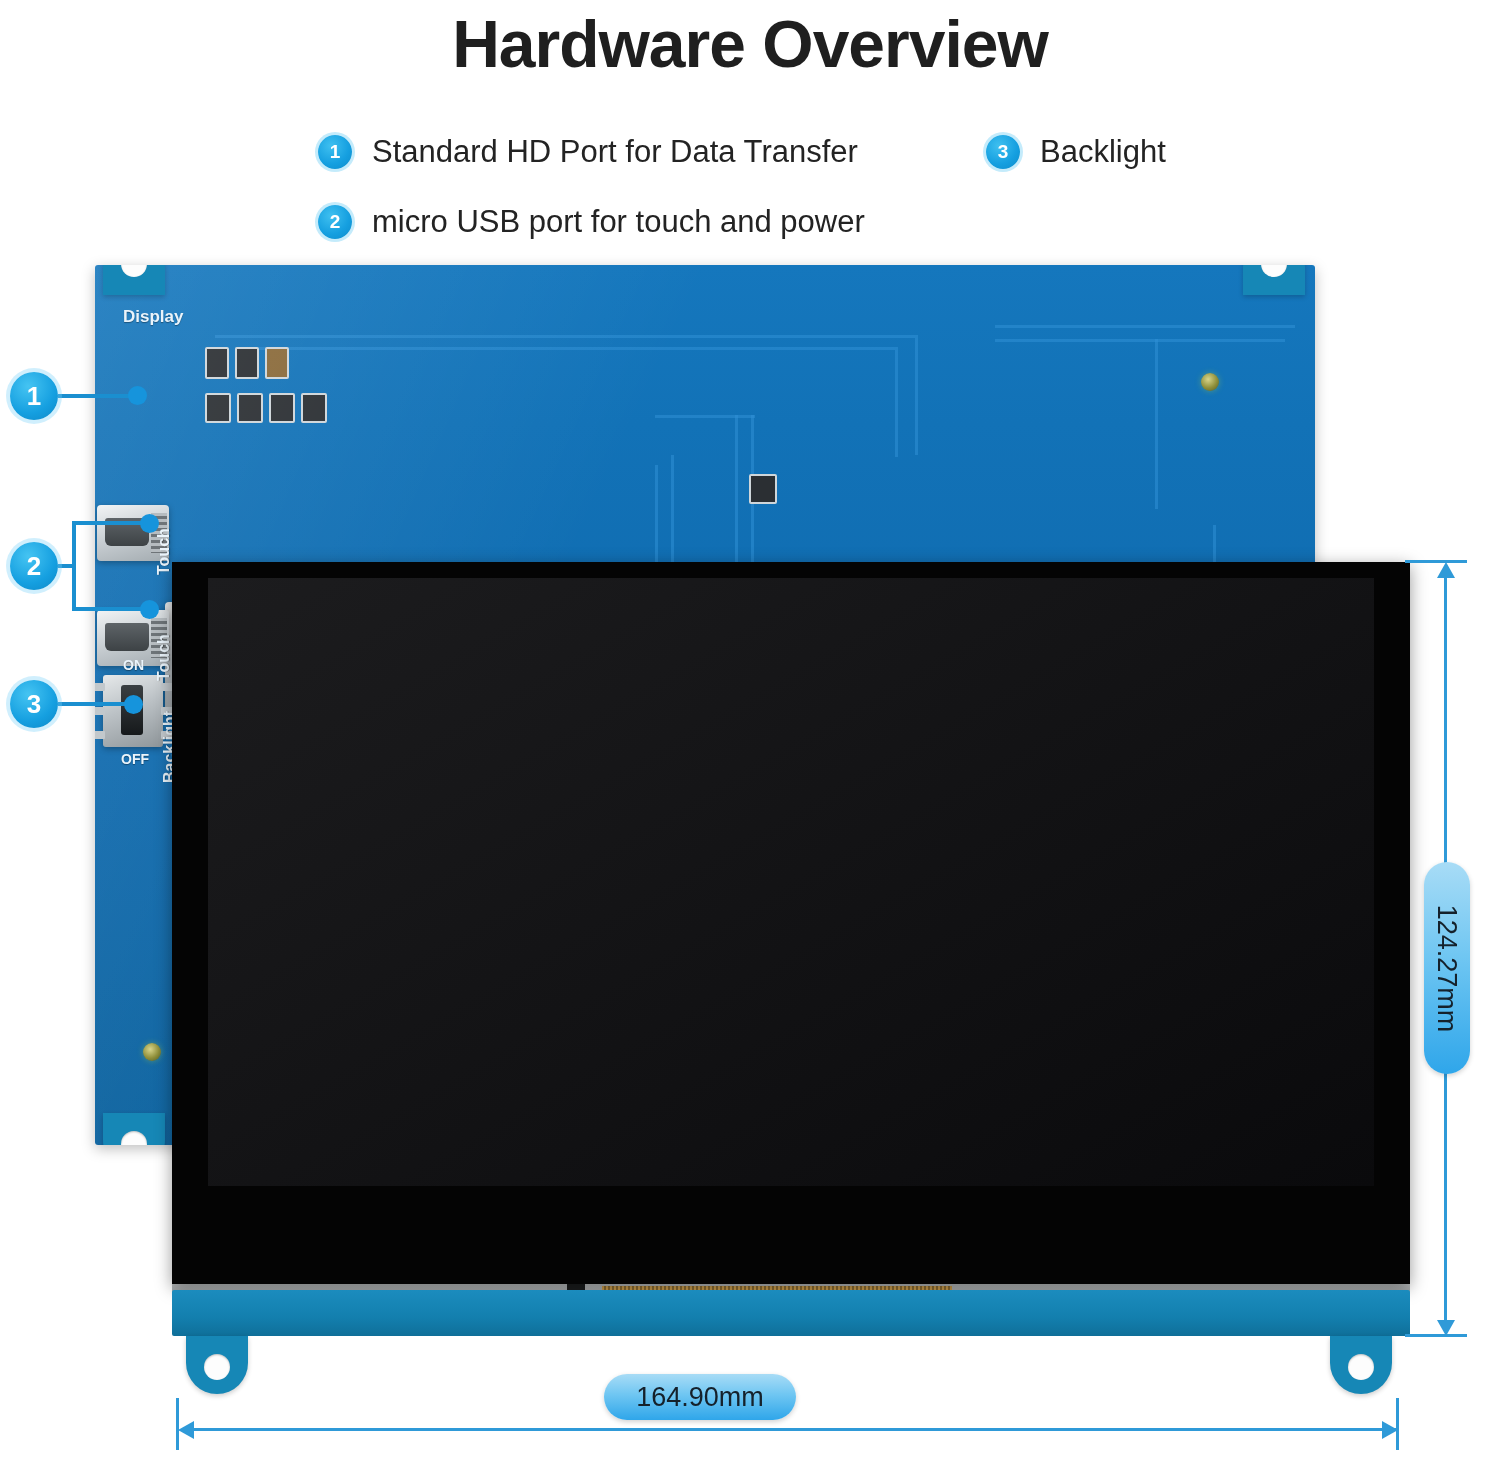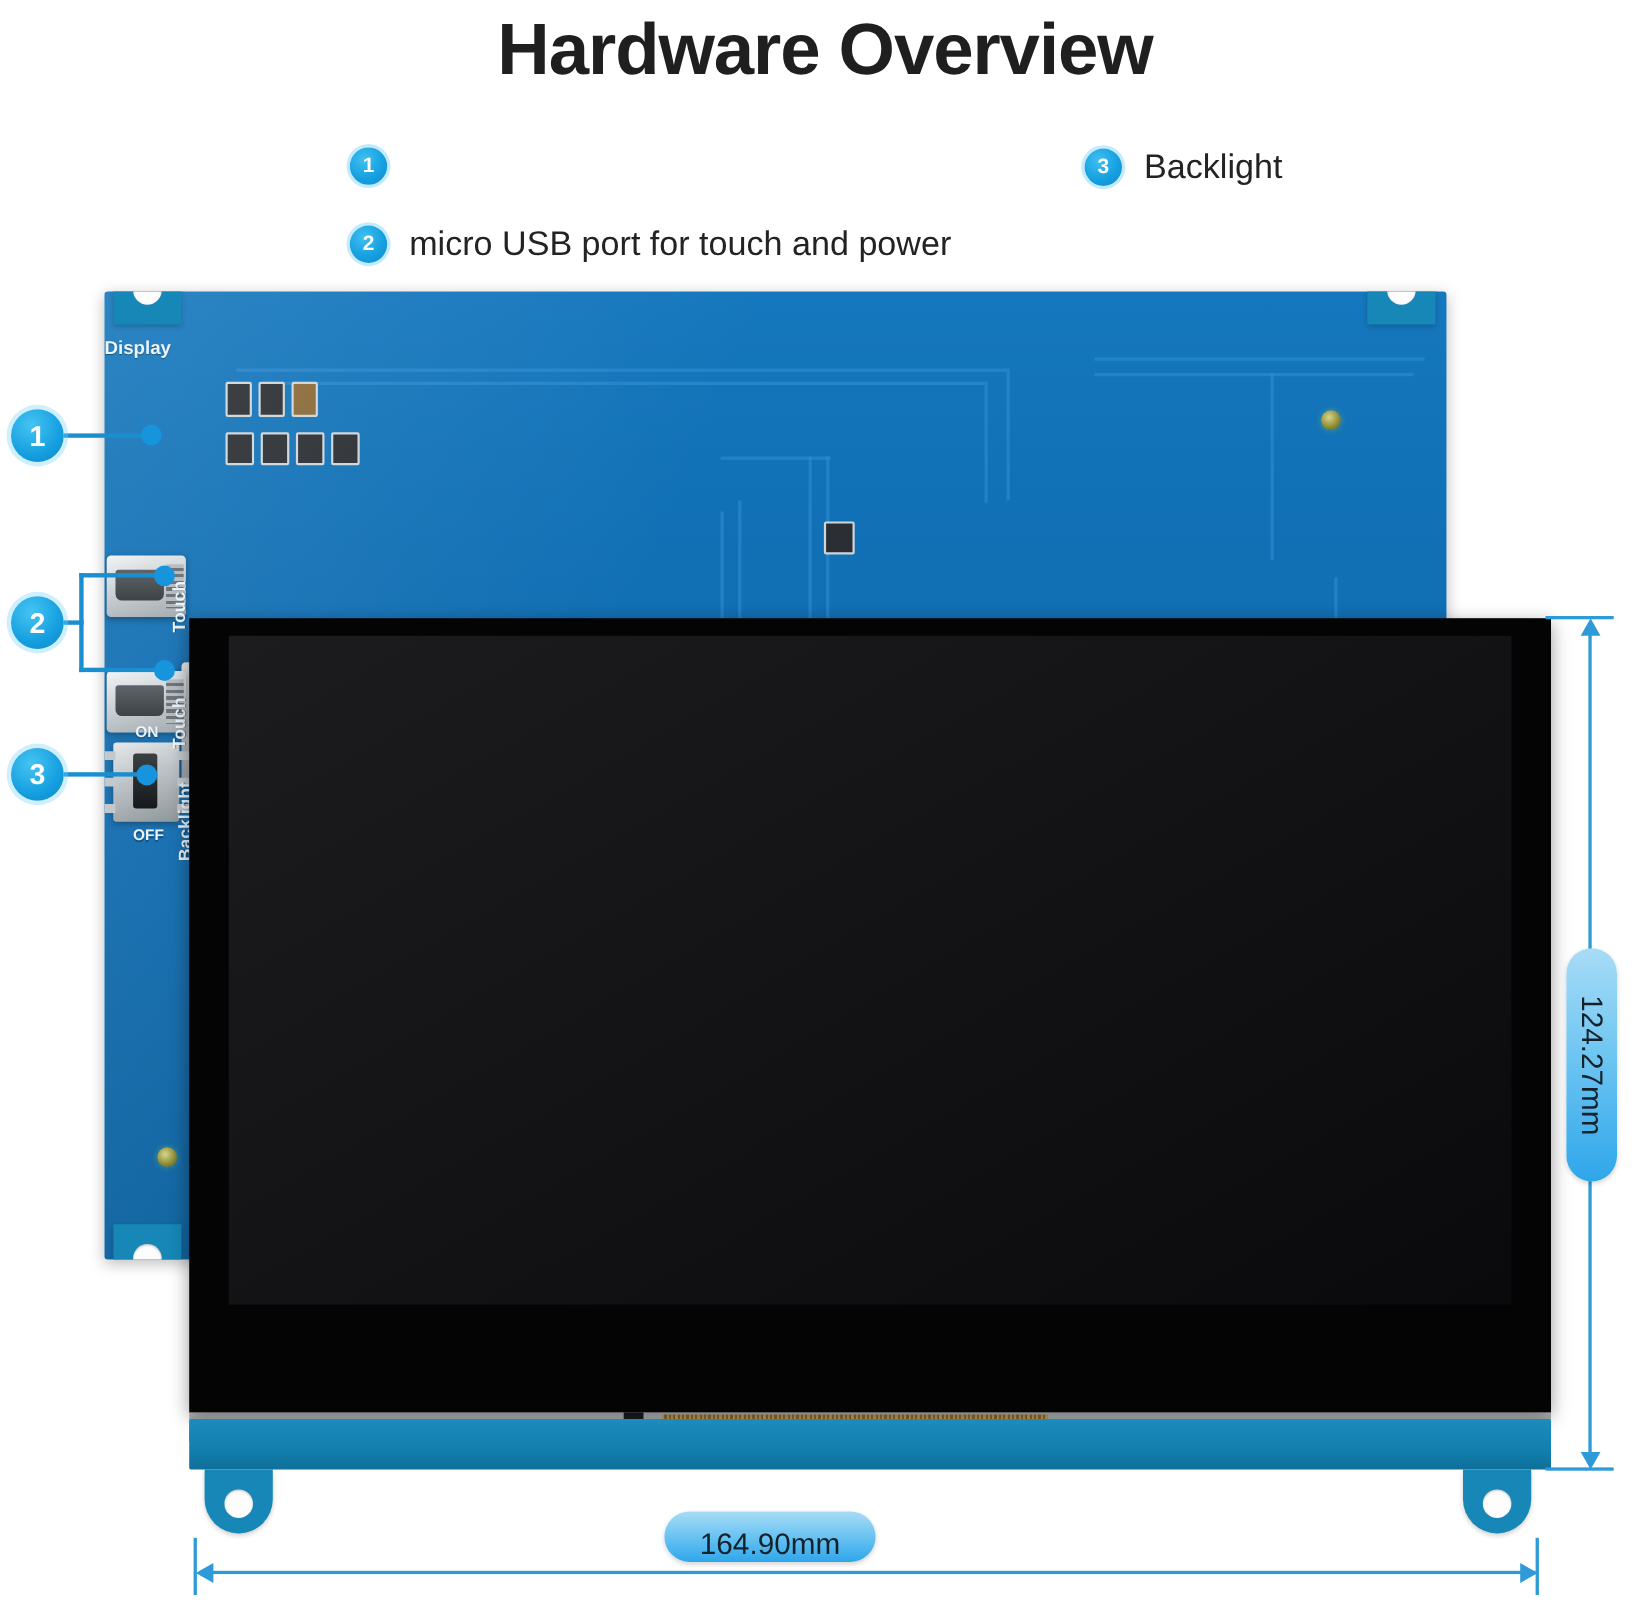--- a/index.html
+++ b/index.html
@@ -269,36 +269,37 @@
   .arrow.left{border-top:9px solid transparent;border-bottom:9px solid transparent;border-right:16px solid #2f9ad8;}
   .arrow.right{border-top:9px solid transparent;border-bottom:9px solid transparent;border-left:16px solid #2f9ad8;}
 
   .pill{
     position:absolute;z-index:33;
     background:linear-gradient(180deg,#a8dcf6 0%,#6fc6f2 45%,#2fa6ea 100%);
     border-radius:999px;color:#15212b;font-size:27px;
     display:flex;align-items:center;justify-content:center;
     box-shadow:0 2px 5px rgba(0,0,0,.18);
   }
-  .pill-h{left:604px;top:1374px;width:192px;height:46px;align-items:flex-end;}
+  .pill-h{left:604px;top:1374px;width:192px;height:46px;}
   .pill-v{
     left:1424px;top:862px;width:46px;height:212px;
   }
   .pill-v span{transform:rotate(90deg);white-space:nowrap;display:block;}
 </style>
 </head>
 <body>
 
 <div class="stage">
 
   <div class="title">Hardware Overview</div>
 
   <div class="legend">
     <div class="legend-row lg-r1">
       <div class="badge-sm">1</div>
+      <div class="legend-text">Standard HD Port for Data Transfer</div>
     </div>
     <div class="legend-row lg-r2">
       <div class="badge-sm">2</div>
       <div class="legend-text">micro USB port for touch and power</div>
     </div>
     <div class="legend-row lg-r3">
       <div class="badge-sm">3</div>
       <div class="legend-text">Backlight</div>
     </div>
   </div>
@@ -349,21 +350,21 @@
     <div class="trace h" style="left:860px;top:600px;width:260px;"></div>
     <div class="trace v" style="left:1118px;top:260px;height:350px;"></div>
 
     <div class="hdmi">
       <div class="slotwrap">
         <div class="slot" style="top:6px;"></div>
         <div class="slot" style="top:58px;"></div>
       </div>
       <div class="pinblk"></div>
     </div>
-    <div class="silk" style="left:0;top:42px;font-size:17px;">Display</div>
+    <div class="silk" style="left:28px;top:42px;font-size:17px;">Display</div>
 
     <div class="smd" style="left:110px;top:82px;width:20px;height:28px;"></div>
     <div class="smd" style="left:140px;top:82px;width:20px;height:28px;"></div>
     <div class="smd tan" style="left:170px;top:82px;width:20px;height:28px;"></div>
     <div class="smd" style="left:110px;top:128px;width:22px;height:26px;"></div>
     <div class="smd" style="left:142px;top:128px;width:22px;height:26px;"></div>
     <div class="smd" style="left:174px;top:128px;width:22px;height:26px;"></div>
     <div class="smd" style="left:206px;top:128px;width:22px;height:26px;"></div>
 
     <div class="usb" style="left:2px;top:240px;">

